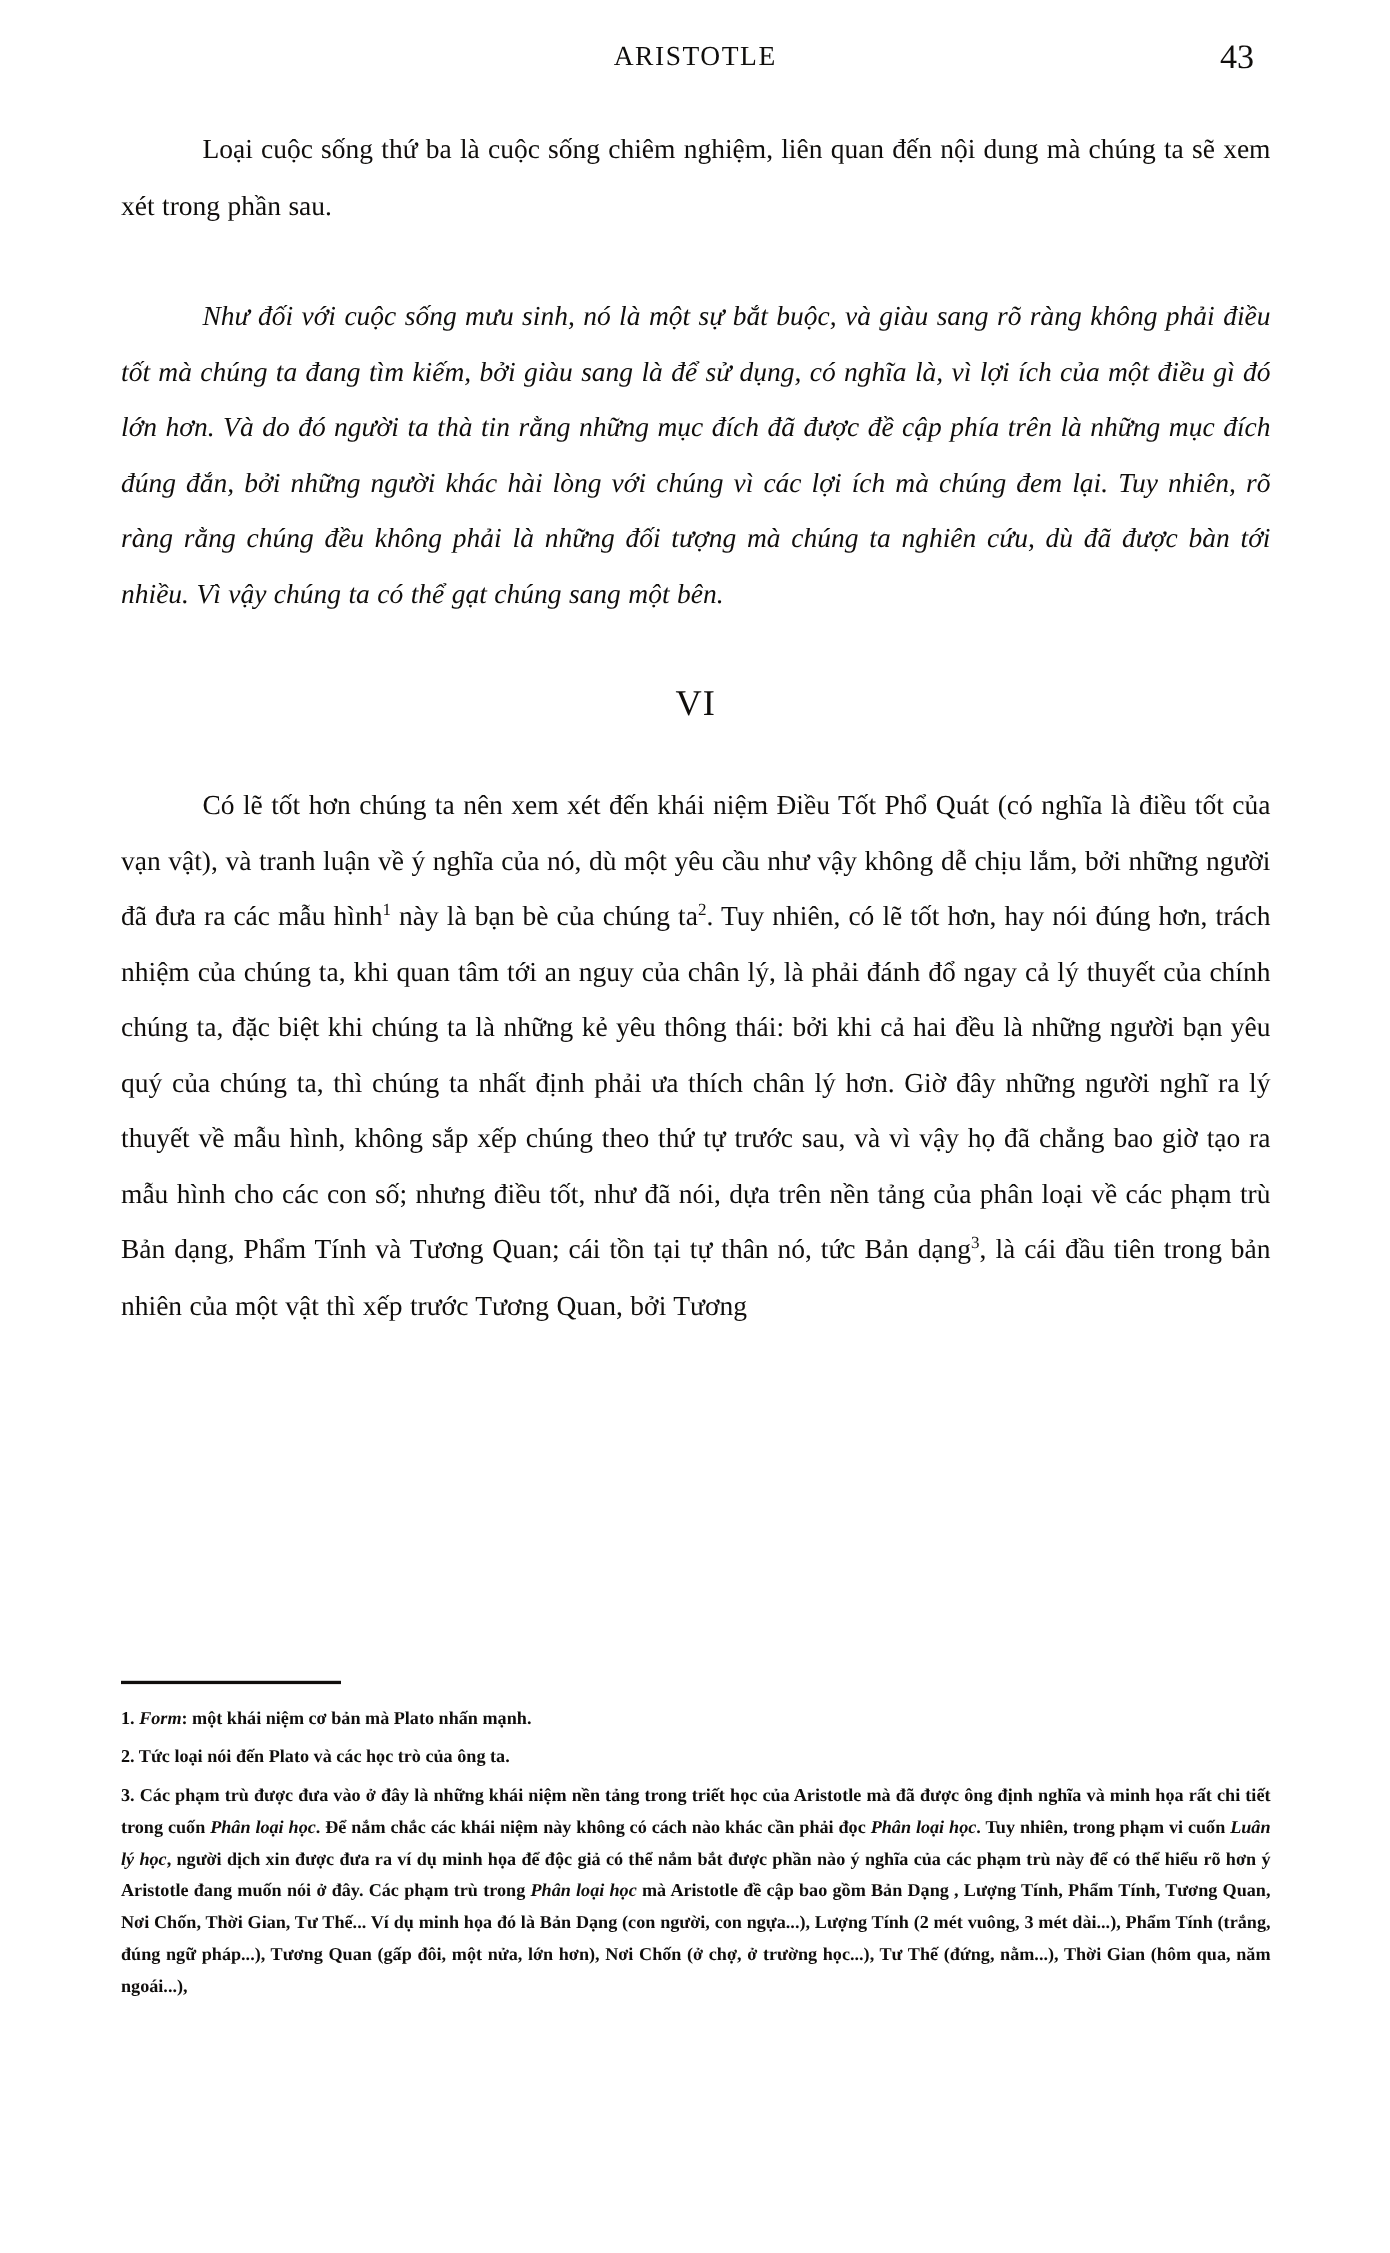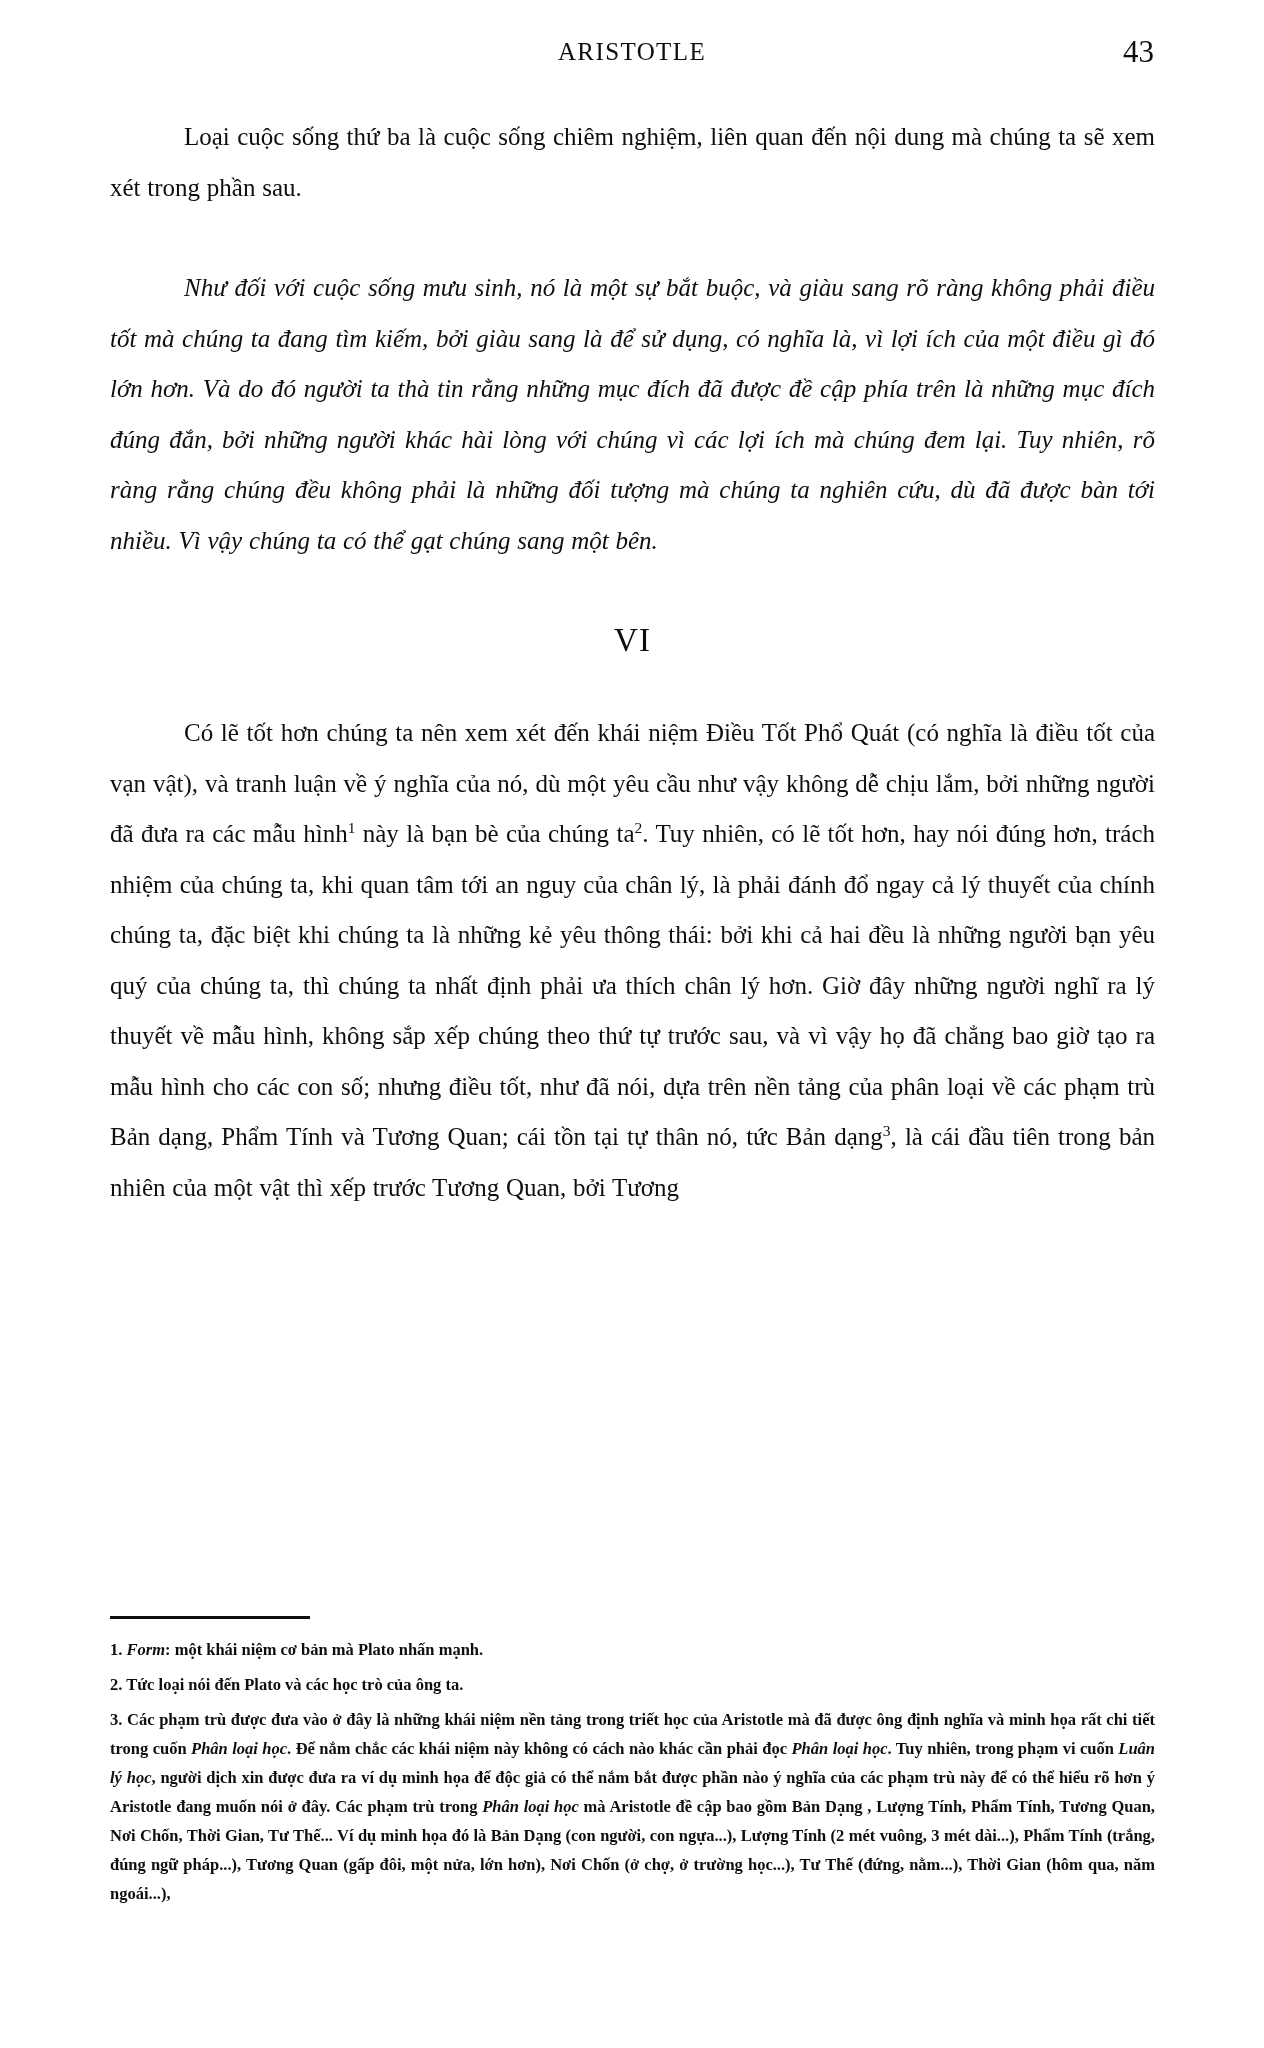--- a/index.html
+++ b/index.html
@@ -31,21 +31,21 @@
     left: 0;
     right: 0;
     text-align: center;
     font-size: 25px;
     letter-spacing: 1.4px;
     line-height: 44px;
     white-space: nowrap;
   }
   .rh-folio {
     position: absolute;
-    right: 0;
+    right: 14px;
     top: 0;
     font-size: 31px;
     line-height: 44px;
   }
 
   
   .body-block {
     position: absolute;
     top: 112px;
     left: 110px;
@@ -79,21 +79,21 @@
     letter-spacing: 1px;
     margin: 56px 0 50px 0;
     line-height: 1.1;
   }
 
   
   .footnotes {
     position: absolute;
     left: 110px;
     width: 1045px;
-    top: 1616px;
+    top: 1528px;
   }
   .fn-rule {
     width: 200px;
     height: 3px;
     background: #100e0c;
     margin: 0 0 16px 0;
   }
   .fn {
     font-size: 16.5px;
     line-height: 29px;

